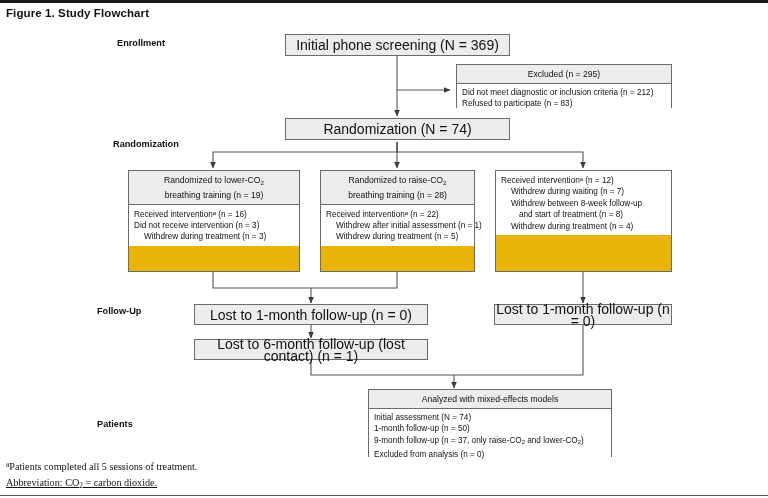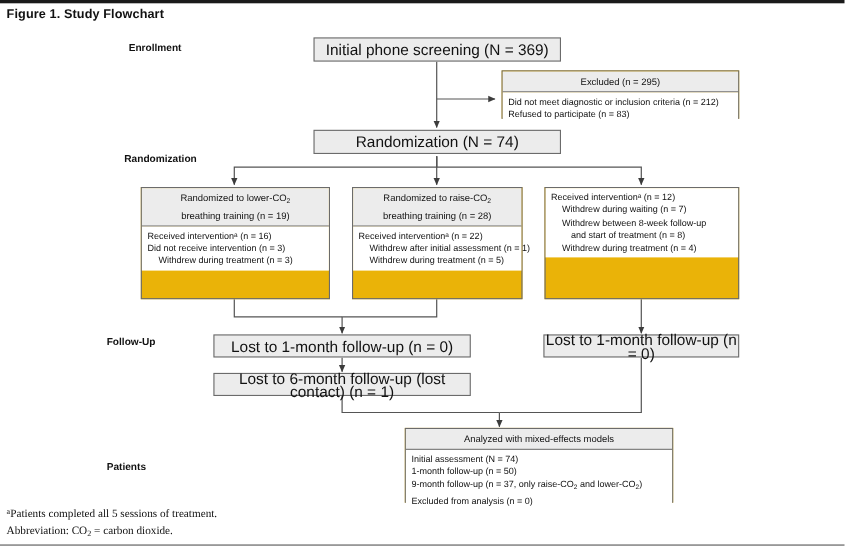--- a/index.html
+++ b/index.html
@@ -199,16 +199,16 @@
     <div class="hdr">Analyzed with mixed-effects models</div>
     <div class="body">
       <div class="ln">Initial assessment (N = 74)</div>
       <div class="ln">1-month follow-up (n = 50)</div>
       <div class="ln"><span>9-month follow-up (n = 37, only raise-CO</span><sub>2</sub><span> and lower-CO</span><sub>2</sub><span>)</span></div>
       <div class="ln">Excluded from analysis (n = 0)</div>
     </div>
   </div>
 
   <div class="foot" style="top:460px;"><sup>a</sup><span>Patients completed all 5 sessions of treatment.</span></div>
-  <div class="foot" style="top:477px;"><span>Abbreviation: CO</span><sub>2</sub><span> = carbon dioxide.</span></div>
+  <div class="foot" style="top:477px;text-decoration:underline;"><span>Abbreviation: CO</span><sub>2</sub><span> = carbon dioxide.</span></div>
 
   <div class="rule-bottom"></div>
 </div>
 
 </body></html>

